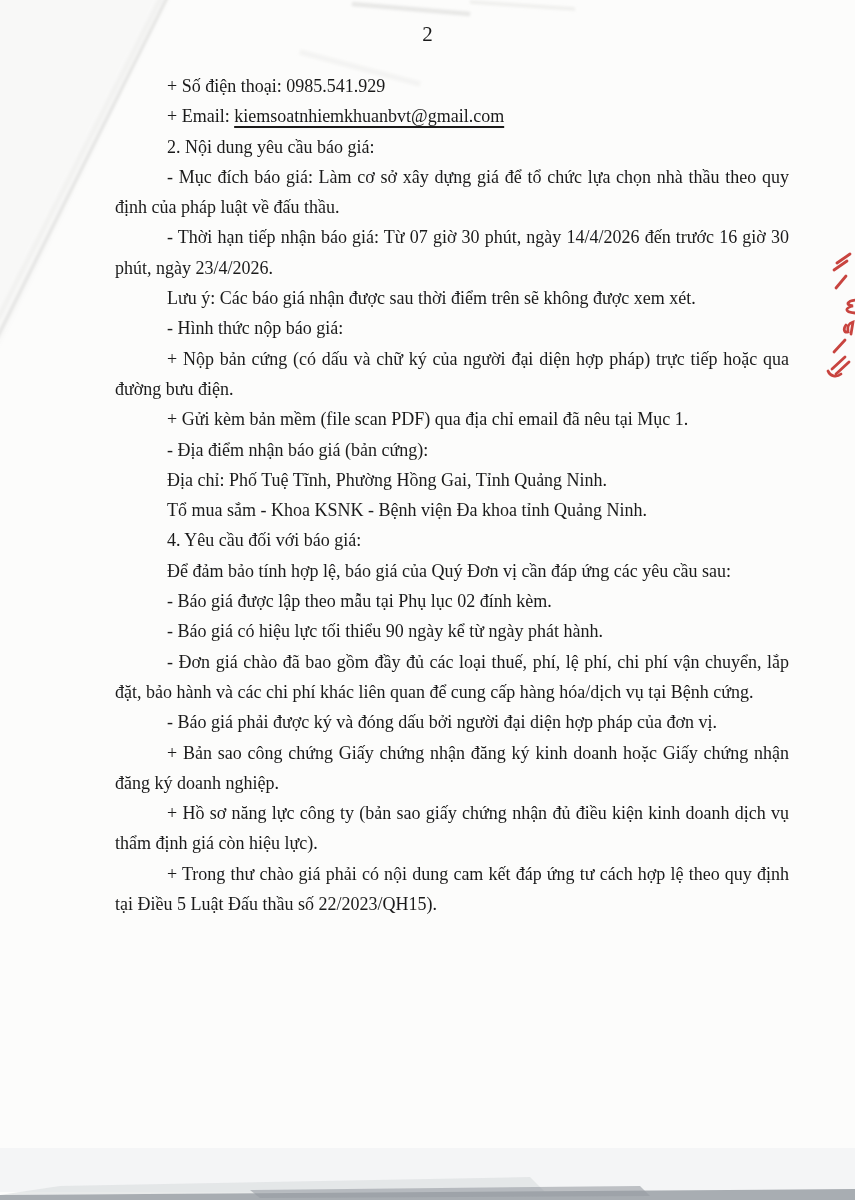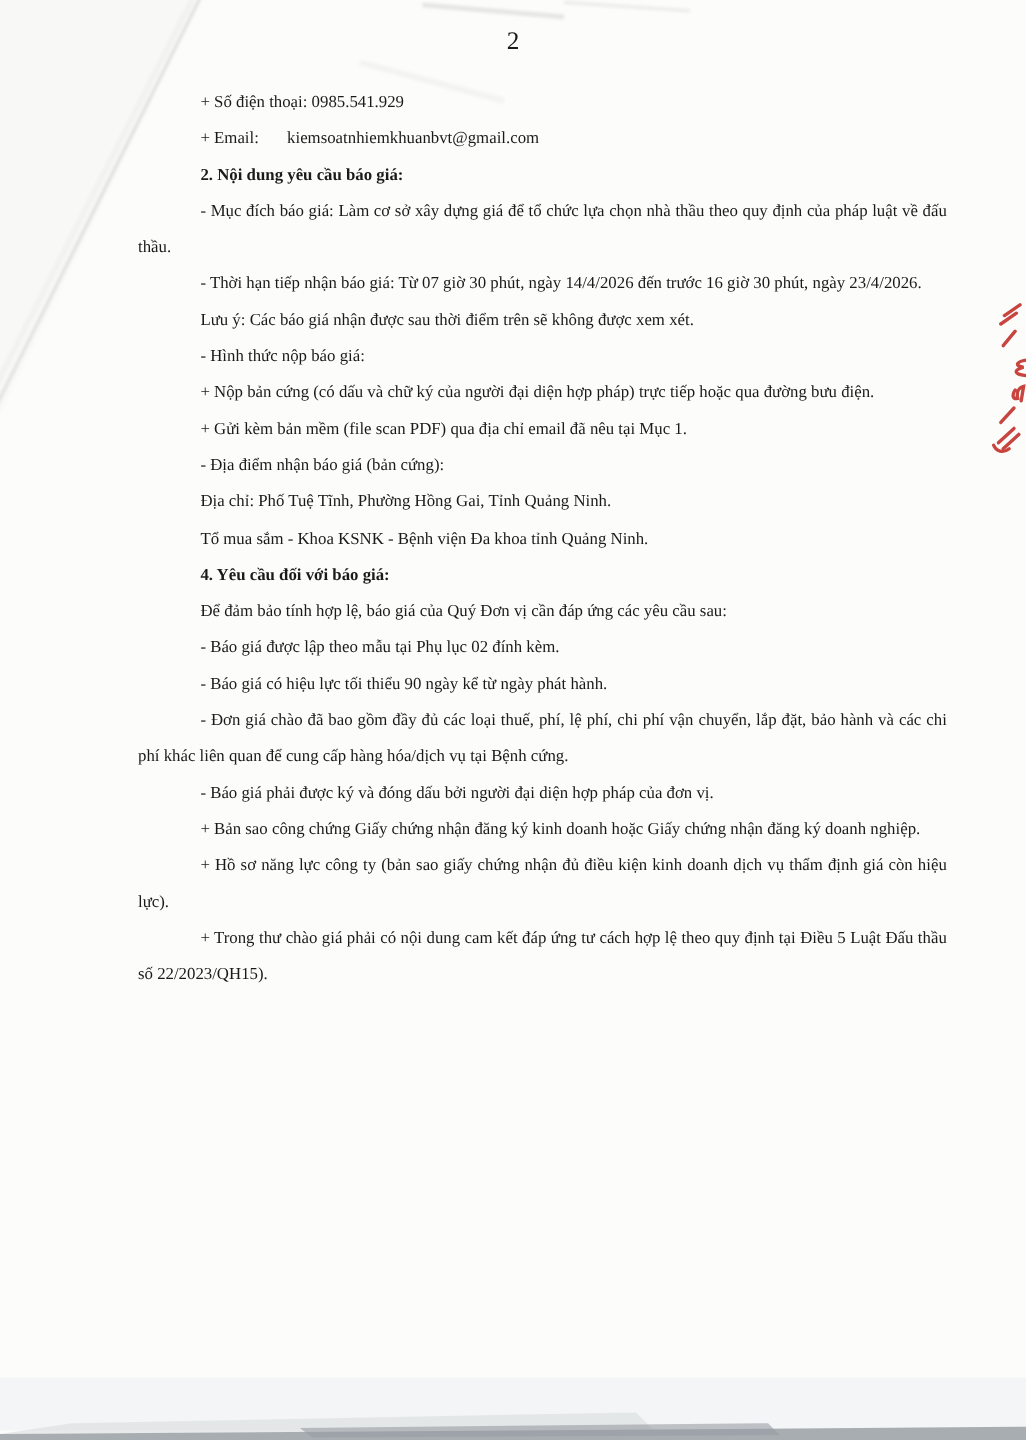--- a/index.html
+++ b/index.html
@@ -12,34 +12,34 @@
     font-family:"Liberation Serif","DejaVu Serif",serif;
     color:#1a1a1a;
   }
   .page-number{
     position:absolute;top:20px;left:0;right:0;
     text-align:center;
     font-size:21px;line-height:28px;
   }
   .content{
     position:absolute;top:71px;left:115px;width:674px;
-    font-size:14px;line-height:30.3px;
+    font-size:18px;line-height:30.3px;
     text-align:justify;
   }
   .content p{
     margin:0;padding:0;
     text-indent:52px;
   }
-  .bold{font-weight:bold;}
+  .bold{font-weight:normal;}
   .italic{}
   .email-link{
     color:inherit;
+    text-decoration:underline;
     text-decoration-thickness:1.5px;
     text-underline-offset:4px;
-    margin-left:20px;
   }
   .artifacts{
     position:absolute;top:0;left:0;width:855px;height:1200px;
     pointer-events:none;
   }
 </style>
 </head>
 <body>
 
 <div class="page">

